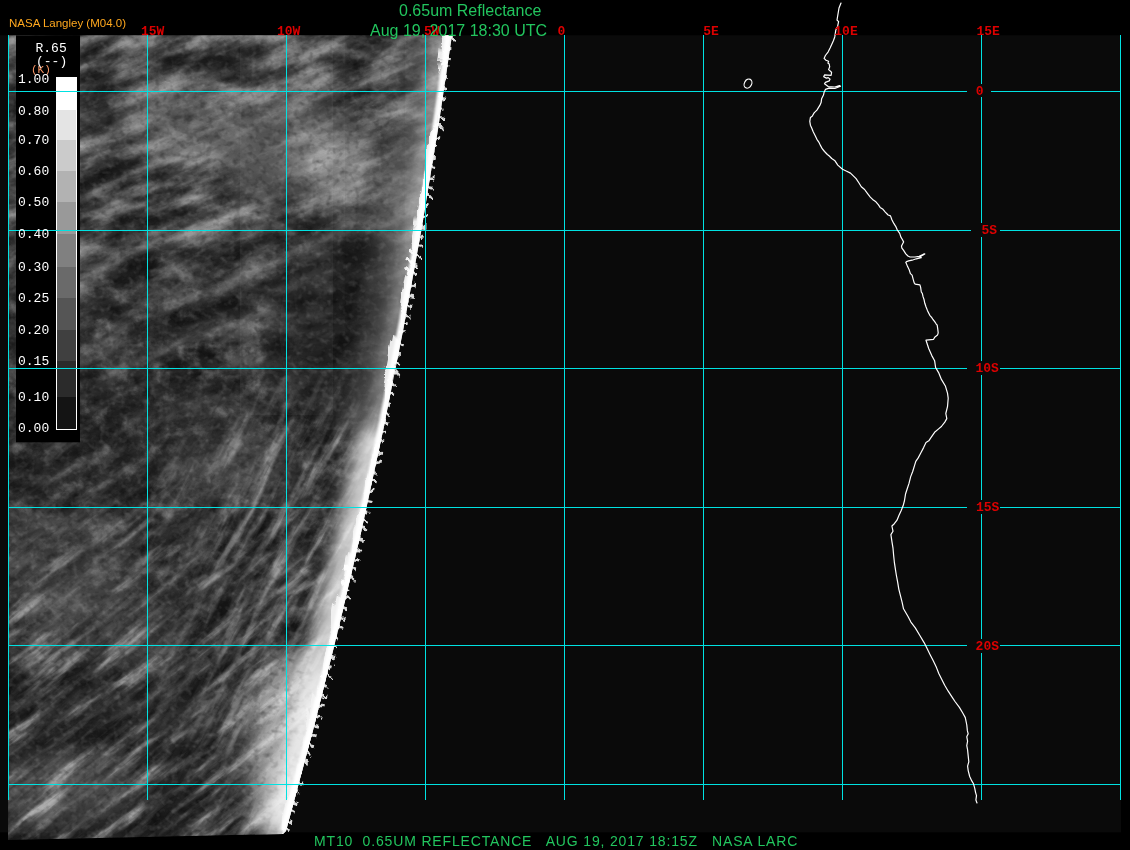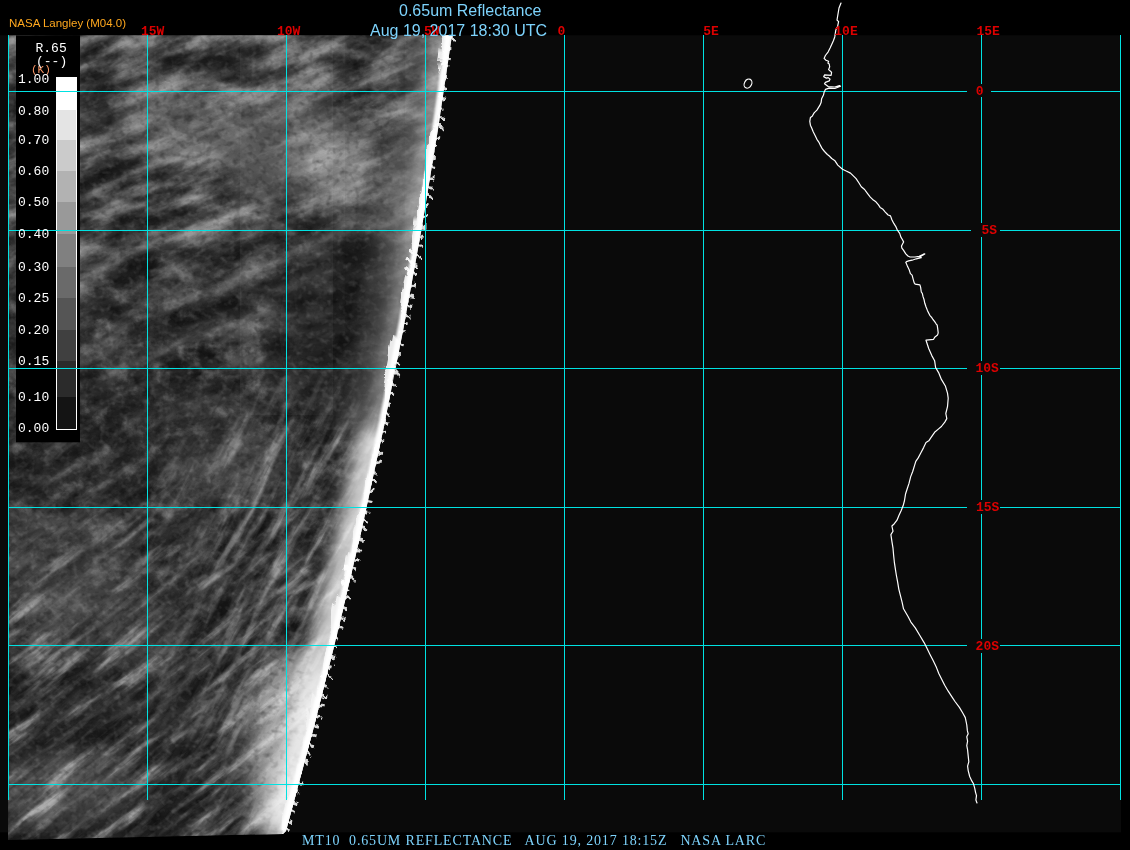--- a/index.html
+++ b/index.html
@@ -1,19 +1,19 @@
 <!DOCTYPE html>
 <html><head>
 <meta charset="utf-8">
 <style>
   html,body{margin:0;padding:0;background:#000;}
   #page{position:relative;width:1130px;height:850px;background:#000;overflow:hidden;opacity:0.999;
         font-family:"Liberation Sans",sans-serif;}
-  .hdr{position:absolute;color:#7dd3fc;font-size:16px;white-space:pre;}
-  .mono{font-family:Liberation Serif, serif;}
+  .hdr{position:absolute;color:#22c55e;font-size:16px;white-space:pre;}
+  .mono{font-family:Liberation Sans, sans-serif;margin-left:12px;}
 </style>
 </head>
 <body>
 <div id="page">
 
   <svg id="scene" width="1130" height="850" viewBox="0 0 1130 850" style="position:absolute;left:0;top:0">
     <defs>
       <clipPath id="swath">
         <path d="M 9,35.3 L 452,35.3 L 437.9,130 L 421.4,230 L 403.2,330 L 383.2,430
                  L 361.6,530 L 338.2,630 L 313.1,730 L 286,831 L 283,834 L 8,840 Z"></path>

